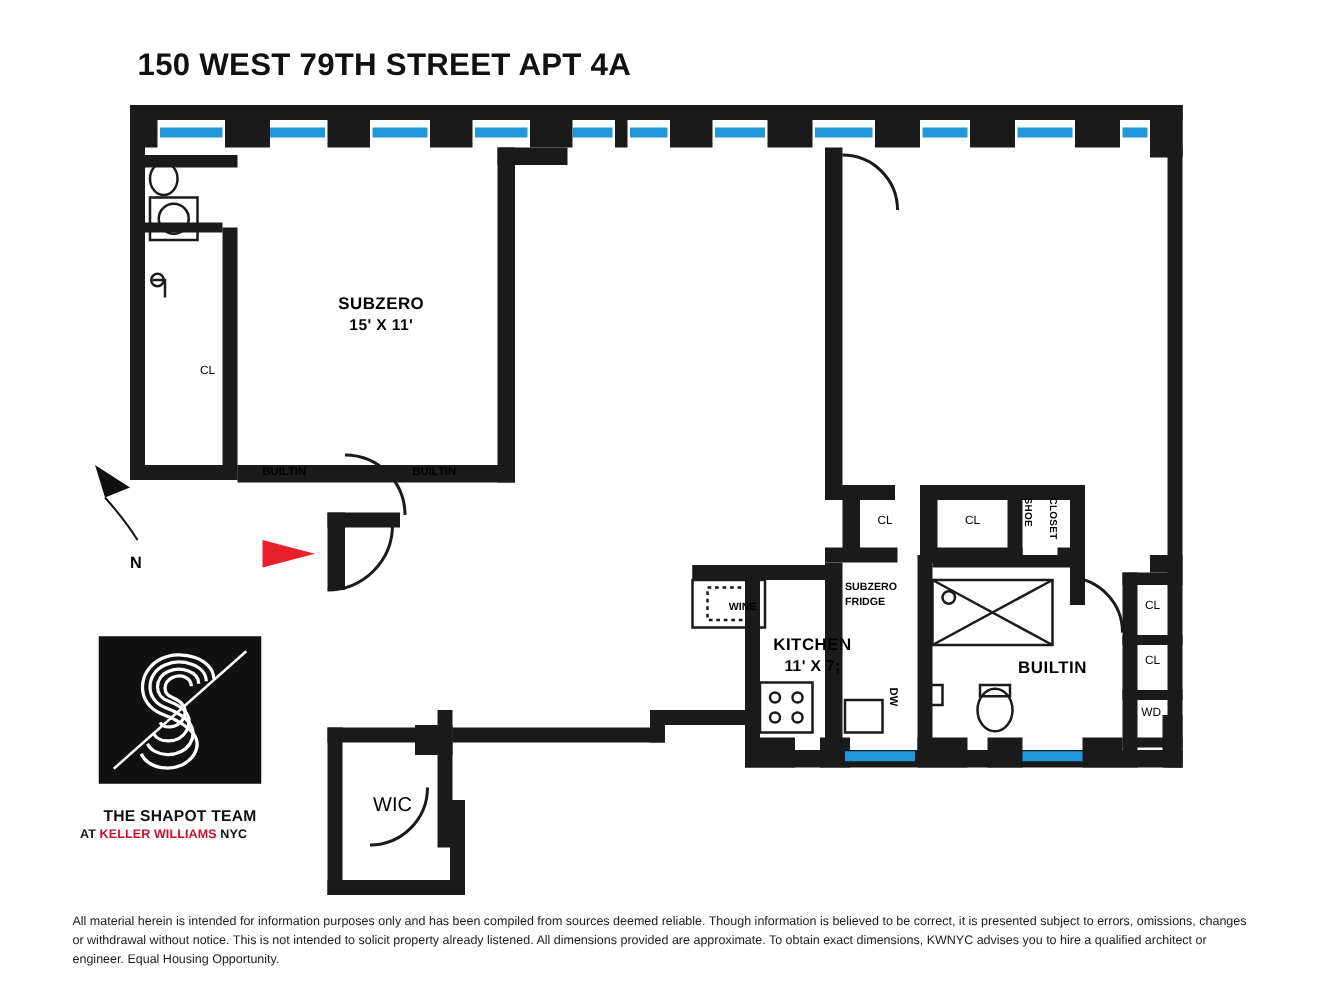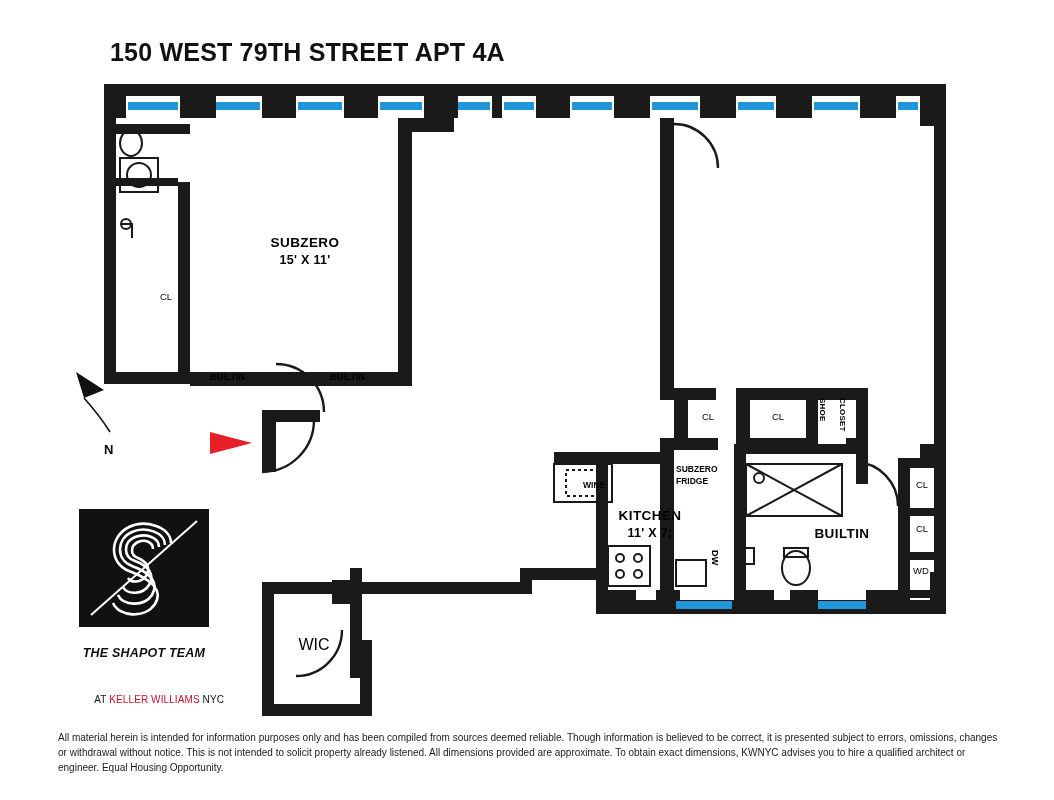--- a/index.html
+++ b/index.html
@@ -89,33 +89,31 @@
   .logo-sub1 {
     position: absolute;
     left: 74px;
     top: 634px;
     width: 140px;
     text-align: center;
     font-size: 12.5px;
     font-weight: bold;
     color: #111;
     letter-spacing: 0.2px;
-    font-style: italic;
   }
   .logo-sub2 {
     position: absolute;
     left: 64px;
     top: 650px;
     width: 160px;
-    text-align: right;
+    text-align: left;
     font-size: 10px;
-    font-weight: normal;
+    font-weight: bold;
     color: #111;
     letter-spacing: 0.1px;
-    margin-top: 32px;
   }
   .logo-sub2 .kw { color: #c8102e; }
   .disclaimer {
     position: absolute;
     left: 58px;
     top: 718px;
     width: 945px;
     font-size: 10px;
     line-height: 1.5;
     color: #1a1a1a;

